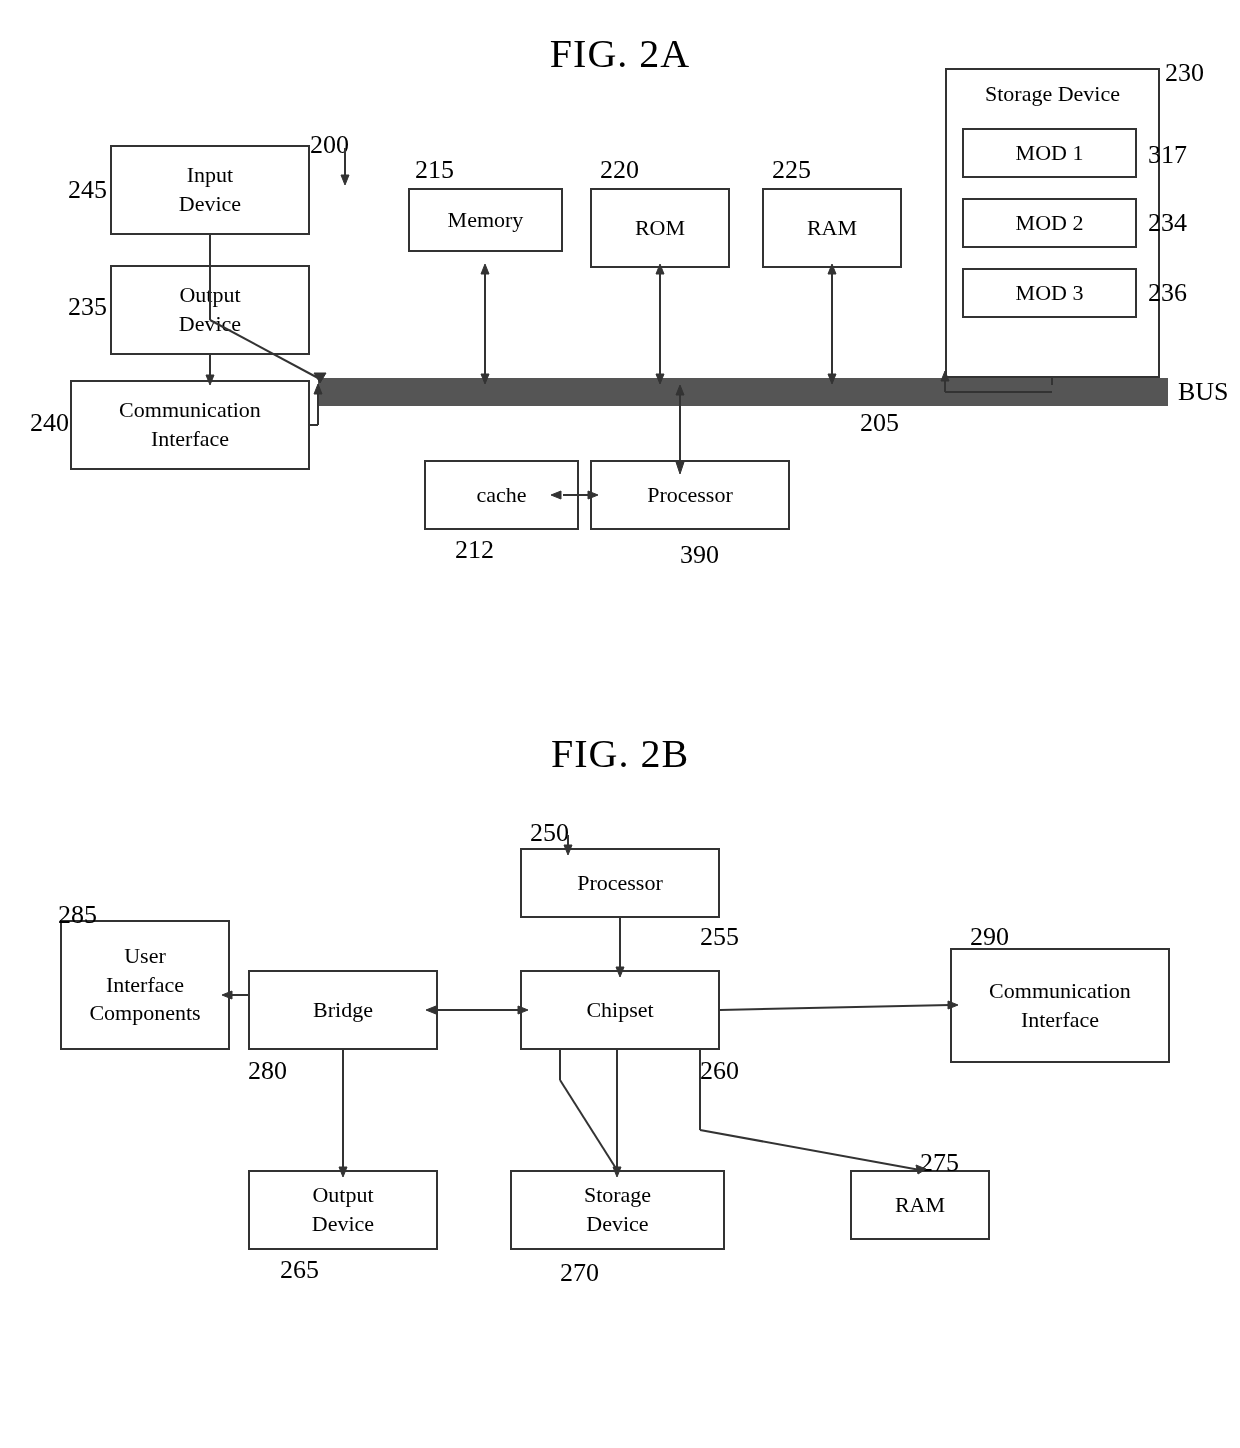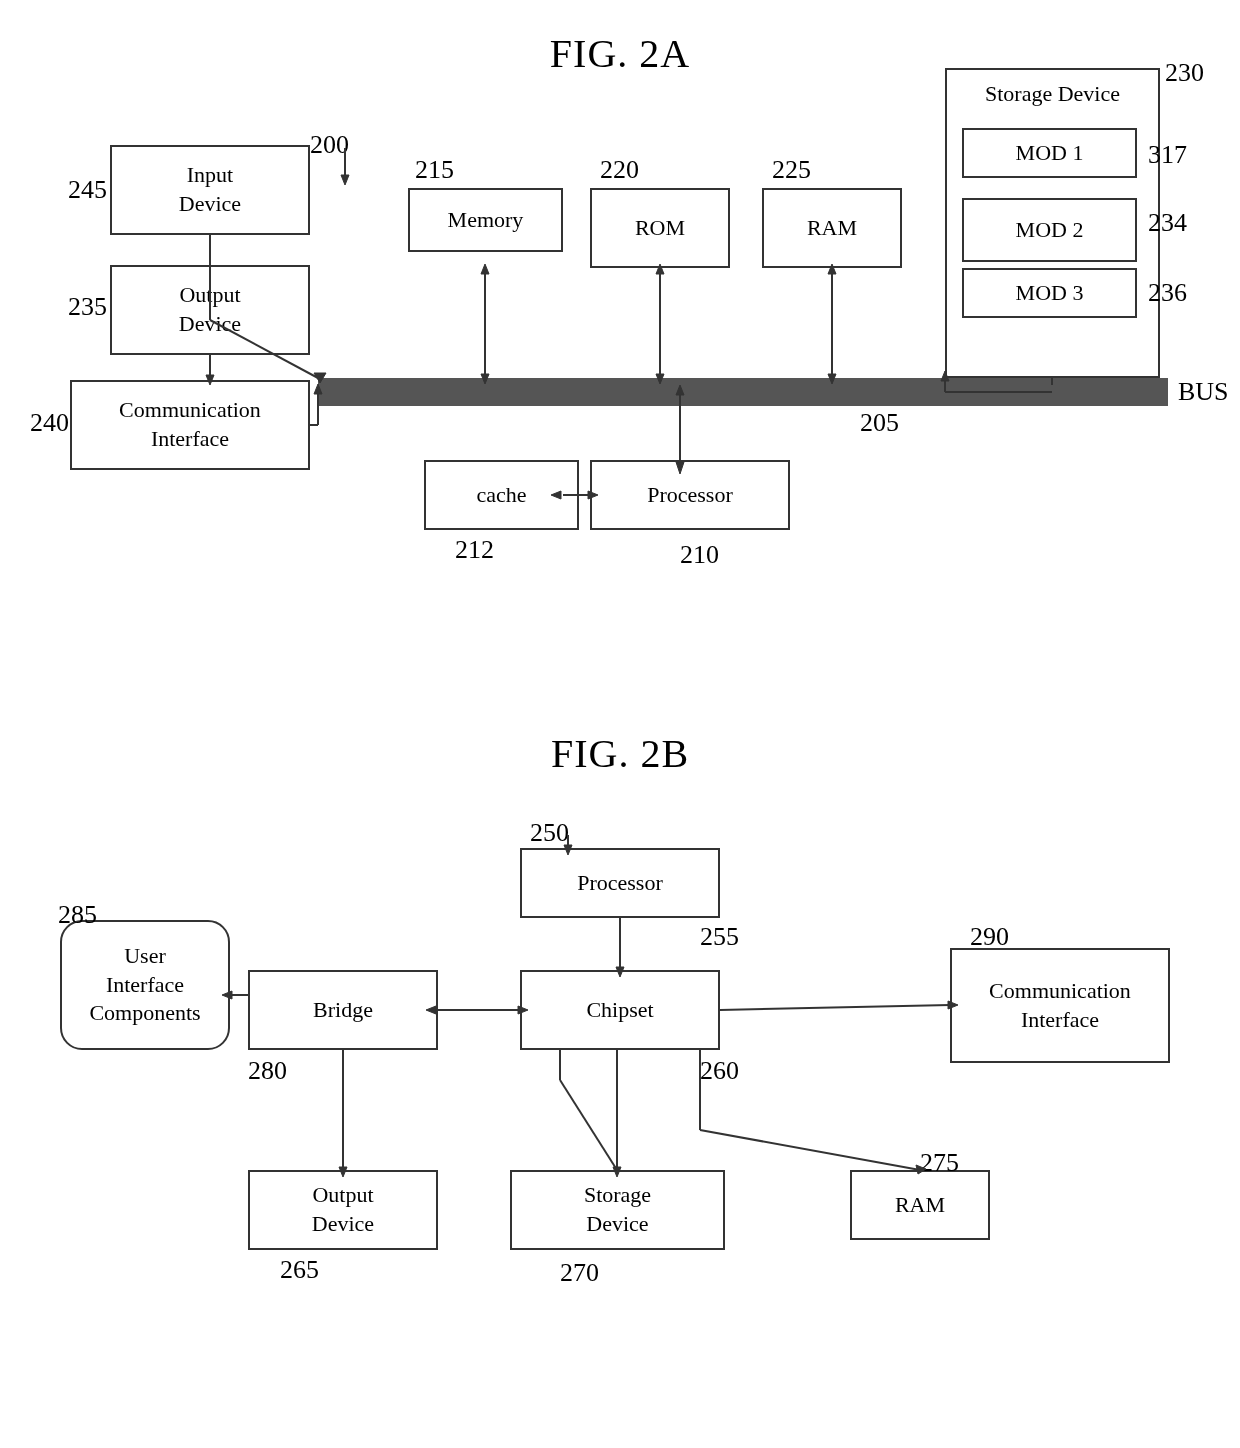--- a/index.html
+++ b/index.html
@@ -103,42 +103,42 @@
 
     <div class="label" style="top:155px;left:772px;">225</div>
 
     <div class="box" style="top:68px;left:945px;width:215px;height:310px;font-size:22px;">
     </div>
     <div style="position:absolute;top:80px;left:955px;font-size:22px;text-align:center;width:195px;line-height:1.3;">Storage
 Device</div>
 
     <div class="box" style="top:128px;left:962px;width:175px;height:50px;">MOD 1</div>
 
-    <div class="box" style="top:198px;left:962px;width:175px;height:64px;">MOD 2</div>
+    <div class="box" style="top:198px;left:962px;width:175px;height:50px;">MOD 2</div>
 
     <div class="box" style="top:268px;left:962px;width:175px;height:50px;">MOD 3</div>
 
     <div class="label" style="top:58px;left:1165px;">230</div>
     <div class="label" style="top:140px;left:1148px;">317</div>
     <div class="label" style="top:208px;left:1148px;">234</div>
     <div class="label" style="top:278px;left:1148px;">236</div>
 
     <div class="bus-bar" style="top:378px;left:318px;width:850px;"></div>
 
     <div class="label" style="top:377px;left:1178px;">BUS</div>
 
     <div class="label" style="top:408px;left:860px;">205</div>
 
     <div class="box" style="top:460px;left:408px;width:155px;height:70px;margin-left:16px;">cache</div>
 
     <div class="label" style="top:535px;left:455px;">212</div>
 
     <div class="box" style="top:460px;left:590px;width:200px;height:70px;">Processor</div>
 
-    <div class="label" style="top:540px;left:680px;">210</div>
+    <div class="label" style="top:540px;left:680px;">390</div>
 
     <svg class="arrows">
 
       <line x1="345" y1="148" x2="345" y2="178"></line>
       <polygon points="341,175 345,185 349,175"></polygon>
 
       <line x1="210" y1="235" x2="210" y2="320"></line>
       <line x1="210" y1="320" x2="318" y2="378"></line>
       <polygon points="314,373 320,383 326,373"></polygon>
 
@@ -190,21 +190,21 @@
     <div class="label" style="top:222px;left:700px;">255</div>
 
     <div class="box" style="top:270px;left:520px;width:200px;height:80px;">Chipset</div>
 
     <div class="label" style="top:356px;left:700px;">260</div>
 
     <div class="box" style="top:270px;left:248px;width:190px;height:80px;">Bridge</div>
 
     <div class="label" style="top:356px;left:248px;">280</div>
 
-    <div class="box" style="top:220px;left:60px;width:170px;height:130px;white-space:pre-line;border-radius:22px;">User
+    <div class="box" style="top:220px;left:60px;width:170px;height:130px;white-space:pre-line;">User
 Interface
 Components</div>
 
     <div class="label" style="top:200px;left:58px;">285</div>
 
     <div class="box" style="top:248px;left:950px;width:220px;height:115px;white-space:pre-line;">Communication
 Interface</div>
 
     <div class="label" style="top:222px;left:970px;">290</div>
 

